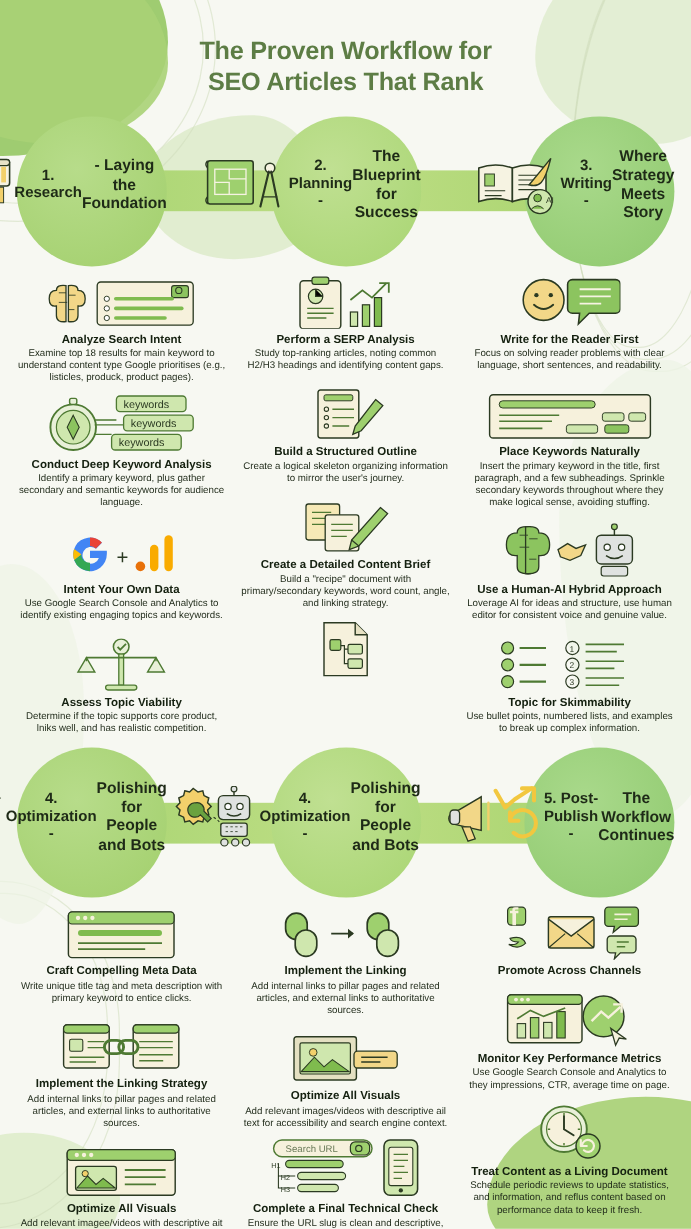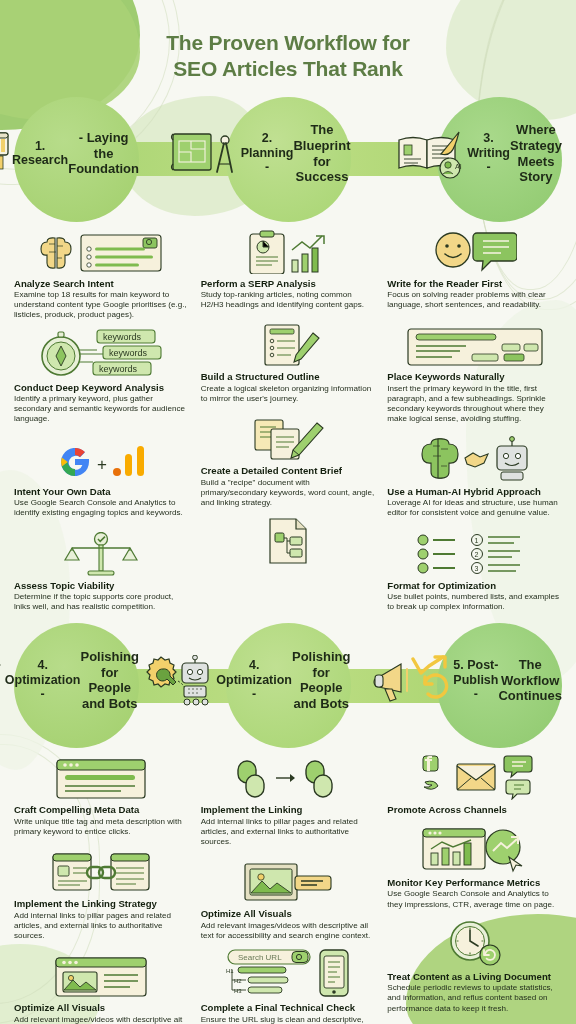--- a/index.html
+++ b/index.html
@@ -58,21 +58,21 @@
   .c-green-2 { background: radial-gradient(circle at 40% 35%, #c0e092, #a8d572); }
   .c-green-3 { background: radial-gradient(circle at 40% 35%, #a9d98b, #8fc96e); }
   .circle .art { height: 56px; display: flex; align-items: flex-end; justify-content: center;
                  margin-bottom: 2px; }
   .c-title { font-size: 12.5px; font-weight: 700; color: #1e2a17; line-height: 1.15; }
   .c-sub { font-size: 13px; font-weight: 700; color: #1e2a17; line-height: 1.2; margin-top: 1px; }
 
   
   .cols { position: relative; display: flex; z-index: 3; padding: 6px 8px 0; }
   .col { width: 33.33%; padding: 0 6px; }
-  .item { text-align: left; margin-bottom: 11px; }
+  .item { text-align: center; margin-bottom: 11px; }
   .item .art { height: 46px; display: flex; align-items: flex-end; justify-content: center;
                margin-bottom: 4px; }
   .i-title { font-size: 9.6px; font-weight: 700; color: #14200f; line-height: 1.2; }
   .i-desc { font-size: 8.1px; color: #1f2a19; line-height: 1.26; margin-top: 1px; }
 
   svg { display: block; }
 </style>
 </head>
 <body>
 
@@ -372,21 +372,21 @@
             <path d="M18 8h22M18 22h22M18 36h22" stroke="#4e7a33" stroke-width="1.8"></path>
             <circle cx="62" cy="8" r="5.5" fill="none" stroke="#2b3a22" stroke-width="1"></circle>
             <circle cx="62" cy="22" r="5.5" fill="none" stroke="#2b3a22" stroke-width="1"></circle>
             <circle cx="62" cy="36" r="5.5" fill="none" stroke="#2b3a22" stroke-width="1"></circle>
             <text x="59.6" y="11" font-size="7" fill="#2b3a22" font-family="Liberation Sans, sans-serif">1</text>
             <text x="59.6" y="25" font-size="7" fill="#2b3a22" font-family="Liberation Sans, sans-serif">2</text>
             <text x="59.6" y="39" font-size="7" fill="#2b3a22" font-family="Liberation Sans, sans-serif">3</text>
             <path d="M73 5h32M73 11h26M73 19h32M73 25h24M73 33h32M73 39h28" stroke="#4e7a33" stroke-width="1.3"></path>
           </svg>
         </div>
-        <div class="i-title">Format for Optimization</div>
+        <div class="i-title">Topic for Skimmability</div>
         <div class="i-desc">Use bullet points, numbered lists, and examples to break up complex information.</div>
       </div>
     </div>
   </div>
 
   <div class="stage-row">
     <div class="connector"></div>
 
     <div class="circle c-green-1">
       <div class="art">

